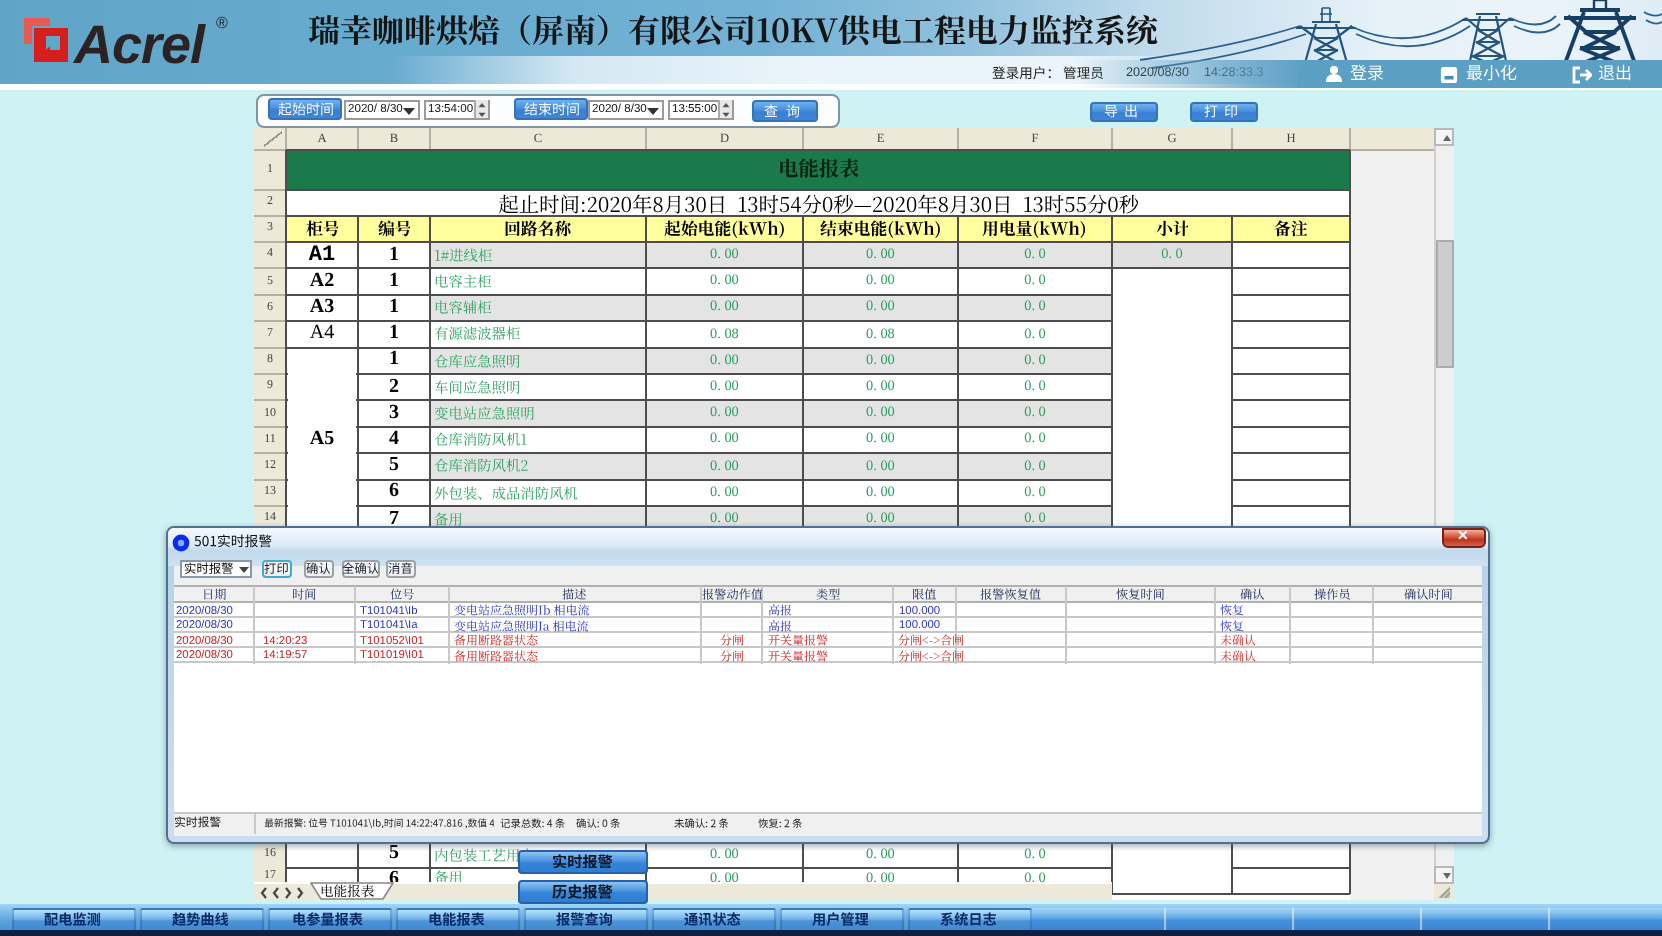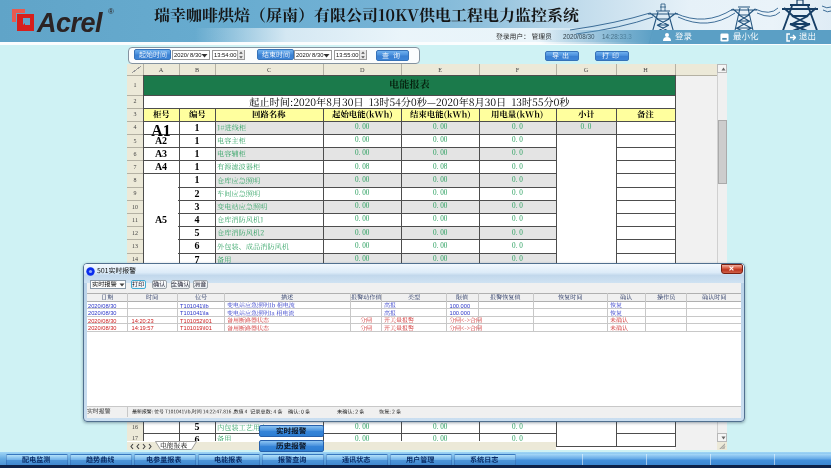--- a/index.html
+++ b/index.html
@@ -390,24 +390,24 @@
     <use href="#g85" x="5829"></use>
   </svg>
 <svg class="cn " style="left:577.6px;top:110.2px;width:16.80px;height:8.40px;fill:#000" viewBox="0 -880 2000 1000">
     <use href="#g90" x="0"></use>
     <use href="#g91" x="1000"></use>
   </svg>
 <svg class="cn " style="left:637.1px;top:110.2px;width:16.80px;height:8.40px;fill:#000" viewBox="0 -880 2000 1000">
     <use href="#g92" x="0"></use>
     <use href="#g93" x="1000"></use>
   </svg>
-<div class="a tx" style="left:161px;top:122.5px;font-size:16px;color:#000;transform:translateX(-50%);font-family:Liberation Serif, serif;font-weight:bold">A1</div>
+<div class="a tx" style="left:161px;top:122.5px;font-size:11px;color:#000;transform:translateX(-50%);font-family:Liberation Mono, monospace;font-weight:bold">A1</div>
 <div class="a tx" style="left:161px;top:135.7px;font-size:10px;color:#000;transform:translateX(-50%);font-family:'Liberation Serif',serif;font-weight:bold">A2</div>
 <div class="a tx" style="left:161px;top:148.9px;font-size:10px;color:#000;transform:translateX(-50%);font-family:'Liberation Serif',serif;font-weight:bold">A3</div>
-<div class="a tx" style="left:161px;top:162.1px;font-size:10px;color:#000;transform:translateX(-50%);font-family:'Liberation Serif',serif;font-weight:bold">A4</div>
+<div class="a tx" style="left:161px;top:162.1px;font-size:10px;color:#000;transform:translateX(-50%);font-family:'Liberation Serif',serif;font-weight:normal">A4</div>
 <div class="a tx" style="left:161px;top:214.5px;font-size:10px;color:#000;transform:translateX(-50%);font-family:'Liberation Serif',serif;font-weight:bold">A5</div>
 <div class="a tx" style="left:197px;top:122.5px;font-size:10px;color:#000;transform:translateX(-50%);font-family:'Liberation Serif',serif;font-weight:bold">1</div>
 <div class="a tx" style="left:197px;top:135.7px;font-size:10px;color:#000;transform:translateX(-50%);font-family:'Liberation Serif',serif;font-weight:bold">1</div>
 <div class="a tx" style="left:197px;top:148.9px;font-size:10px;color:#000;transform:translateX(-50%);font-family:'Liberation Serif',serif;font-weight:bold">1</div>
 <div class="a tx" style="left:197px;top:162.1px;font-size:10px;color:#000;transform:translateX(-50%);font-family:'Liberation Serif',serif;font-weight:bold">1</div>
 <div class="a tx" style="left:197px;top:175.3px;font-size:10px;color:#000;transform:translateX(-50%);font-family:'Liberation Serif',serif;font-weight:bold">1</div>
 <div class="a tx" style="left:197px;top:188.5px;font-size:10px;color:#000;transform:translateX(-50%);font-family:'Liberation Serif',serif;font-weight:bold">2</div>
 <div class="a tx" style="left:197px;top:201.7px;font-size:10px;color:#000;transform:translateX(-50%);font-family:'Liberation Serif',serif;font-weight:bold">3</div>
 <div class="a tx" style="left:197px;top:214.89999999999998px;font-size:10px;color:#000;transform:translateX(-50%);font-family:'Liberation Serif',serif;font-weight:bold">4</div>
 <div class="a tx" style="left:197px;top:228.1px;font-size:10px;color:#000;transform:translateX(-50%);font-family:'Liberation Serif',serif;font-weight:bold">5</div>

